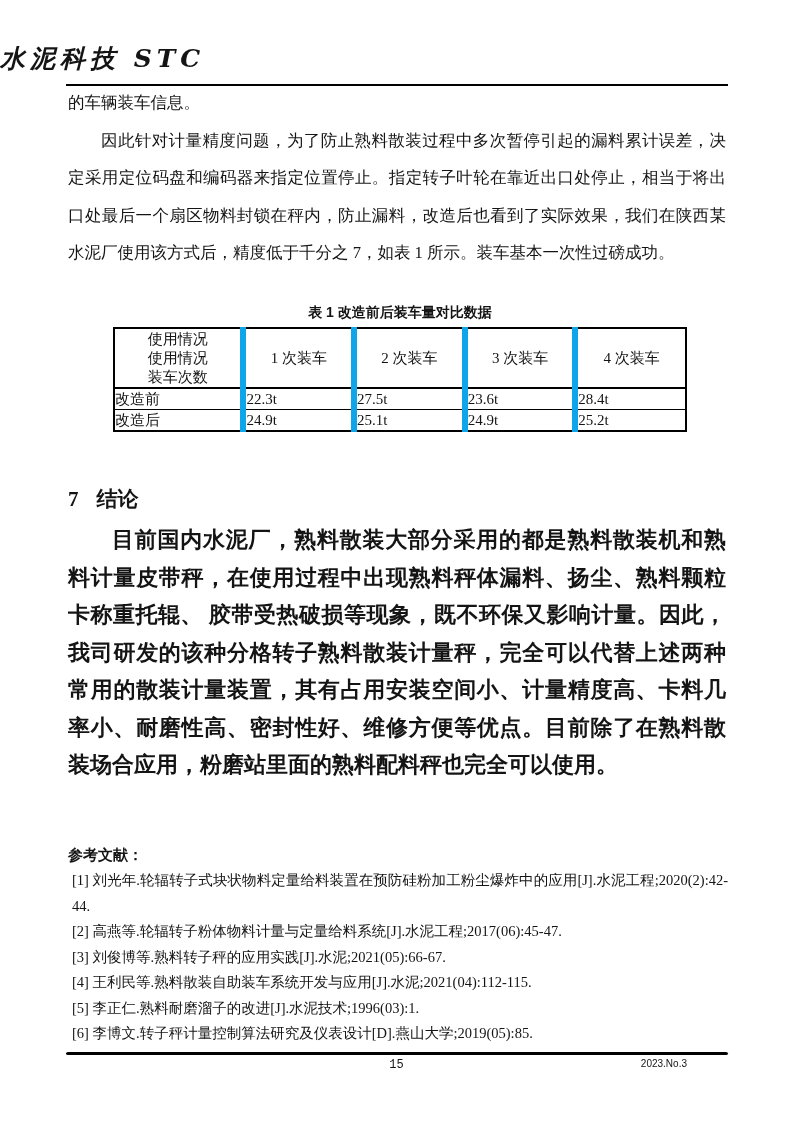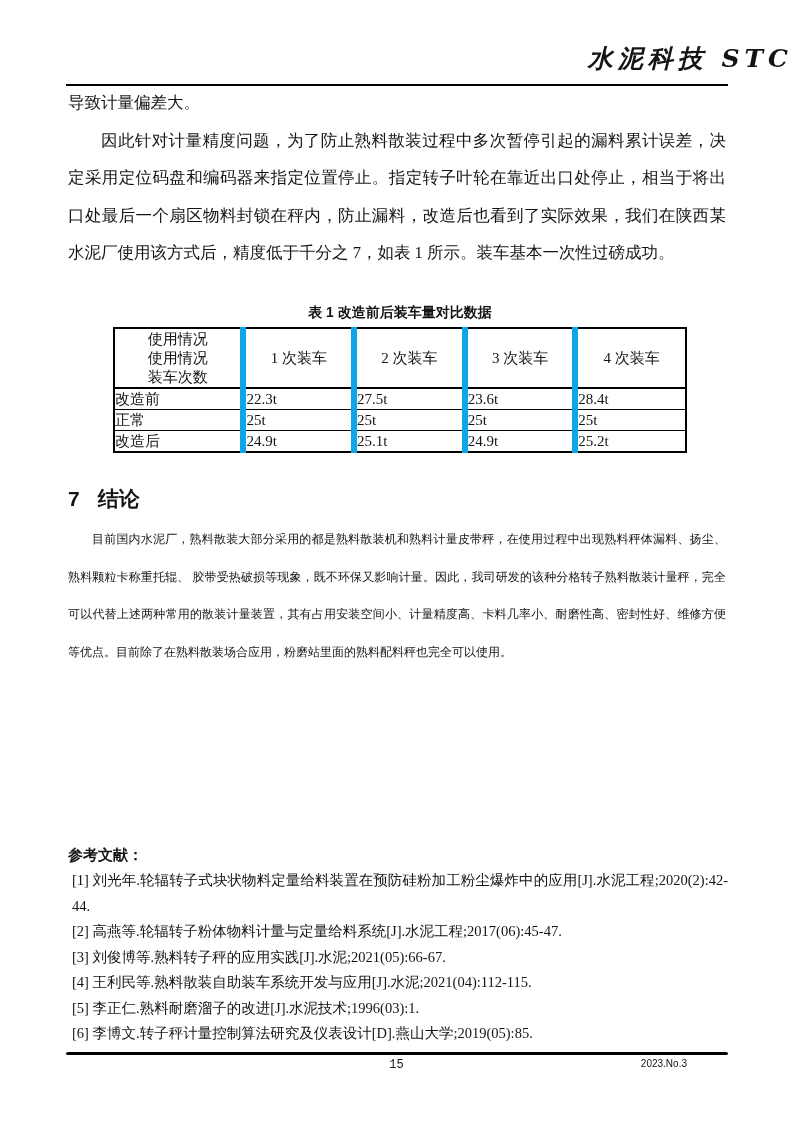--- a/index.html
+++ b/index.html
@@ -9,24 +9,24 @@
     width:793px; height:1122px;
     margin:0 auto;
     background:#ffffff;
     color:#141414;
     font-family:"Liberation Serif","DejaVu Serif",serif;
     overflow:hidden;
   }
   
   .journal-title {
     position:absolute; top:42px; left:0; right:0;
-    text-align:right;
+    text-align:left;
     font-family:"DejaVu Serif","Liberation Serif",serif;
     font-style:italic; font-weight:600;
-    font-size:25px; letter-spacing:5px;padding-left:28px;
+    font-size:25px; letter-spacing:5px;
   }
   .header-rule {
     position:absolute; top:84px; left:66px; width:662px; height:2px;
     background:#000;
   }
   
   .body-top {
     position:absolute; top:84px; left:68px; width:658px;
     font-size:16.5px; line-height:37.5px;
     text-align:justify; text-justify:inter-character;
@@ -64,29 +64,30 @@
   .table-note {
     margin:5px 0 0 35px;
     font-family:"Liberation Sans","DejaVu Sans",sans-serif;
     font-size:14px; font-weight:bold; line-height:18px;
   }
   
   .section-block {
     position:absolute; top:486px; left:68px; width:658px;
   }
   .section-heading {
-    font-family:Liberation Sans, sans-serif;
+    font-family:Liberation Serif, serif;
     font-size:21px; font-weight:bold; line-height:26px;
   }
   .section-number { display:inline-block; margin-right:18px; }
   .section-body {
     margin-top:9px;
-    font-size:12px; line-height:37.5px;
+    font-size:22px; line-height:37.5px;
     text-align:justify; text-justify:inter-character;
     text-indent:2em;
+    font-weight:bold;
   }
   
   .refs-block {
     position:absolute; top:846px; left:68px; width:660px;
   }
   .refs-heading {
     font-family:Liberation Mono, monospace;
     font-size:15px; font-weight:bold; line-height:22px;
   }
   .ref-item {
@@ -113,21 +114,21 @@
 </style>
 </head>
 <body>
 
 <div class="page">
 
   <div class="journal-title">水泥科技 STC</div>
   <div class="header-rule"></div>
 
   <div class="body-top">
-    <p>导致计量偏差大。</p>
+    <p>的车辆装车信息。</p>
     <p class="para-indent">因此针对计量精度问题，为了防止熟料散装过程中多次暂停引起的漏料累计误差，决定采用定位码盘和编码器来指定位置停止。指定转子叶轮在靠近出口处停止，相当于将出口处最后一个扇区物料封锁在秤内，防止漏料，改造后也看到了实际效果，我们在陕西某水泥厂使用该方式后，精度低于千分之 7，如表 1 所示。装车基本一次性过磅成功。</p>
   </div>
 
   <div class="table-block">
     <div class="table-caption">表 1 改造前后装车量对比数据</div>
     <table class="data-table">
       <colgroup>
         <col class="c-label">
           <col class="c-val">
           <col class="c-val">
@@ -147,27 +148,20 @@
           <th>4 次装车</th>
         </tr>
       </thead>
       <tbody>
         <tr>
           <td>改造前</td>
           <td>22.3t</td>
           <td>27.5t</td>
           <td>23.6t</td>
           <td>28.4t</td>
-        </tr>
-        <tr>
-          <td>正常</td>
-          <td>25t</td>
-          <td>25t</td>
-          <td>25t</td>
-          <td>25t</td>
         </tr>
         <tr>
           <td>改造后</td>
           <td>24.9t</td>
           <td>25.1t</td>
           <td>24.9t</td>
           <td>25.2t</td>
         </tr>
       </tbody>
     </table>

